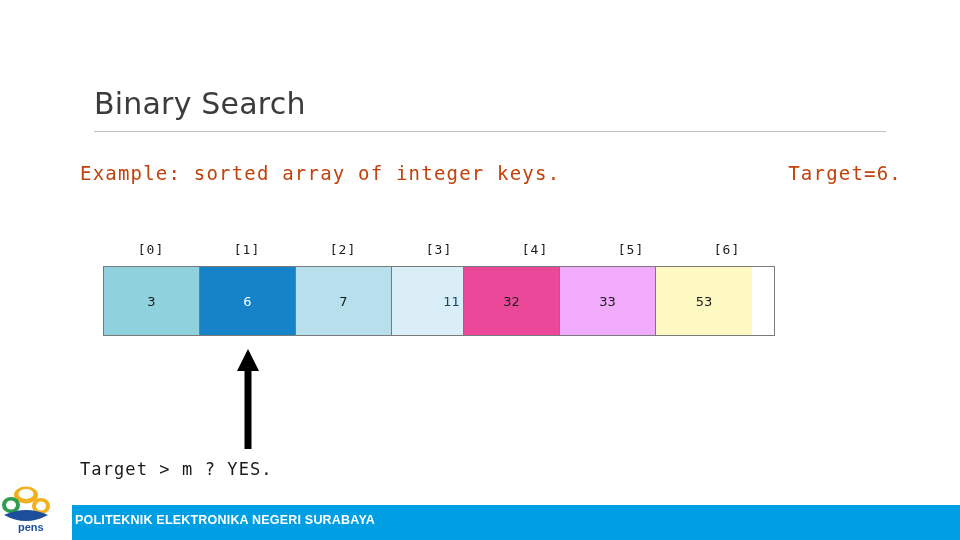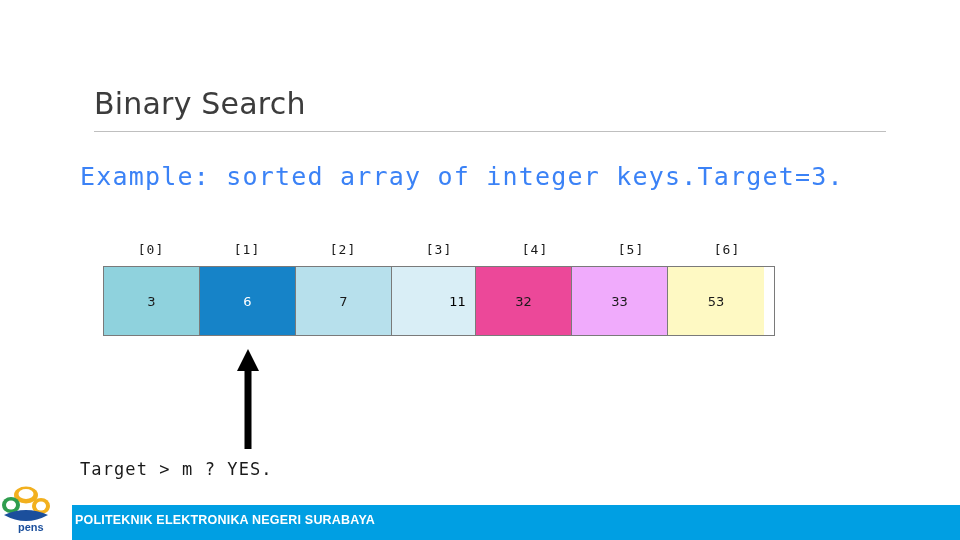--- a/index.html
+++ b/index.html
@@ -35,25 +35,25 @@
     background: #bfbfbf;
   }
 
   
   .subtitle-row {
     position: absolute;
     left: 80px;
     top: 162px;
     width: 822px;
     display: flex;
-    justify-content: flex-start;
+    justify-content: space-between;
     align-items: baseline;
     font-family: "DejaVu Sans Mono", monospace;
-    font-size: 25px;
-    color: #3b82f6;
+    font-size: 19px;
+    color: #c2410c;
     letter-spacing: 1.2px;
   }
 
   
   .array-wrap {
     position: absolute;
     left: 103px;
     top: 232px;
   }
   .index-row {
@@ -139,38 +139,38 @@
   }
 </style>
 </head>
 <body>
 
 <div class="slide-title">Binary Search</div>
 <div class="title-rule"></div>
 
 <div class="subtitle-row">
   <span>Example: sorted array of integer keys.</span>
-  <span>Target=3.</span>
+  <span>Target=6.</span>
 </div>
 
 <div class="array-wrap">
   <div class="index-row" id="index-row">
       <div class="index-cell" style="width: 96px;">[0]</div>
       <div class="index-cell" style="width: 96px;">[1]</div>
       <div class="index-cell" style="width: 96px;">[2]</div>
       <div class="index-cell" style="width: 96px;">[3]</div>
       <div class="index-cell" style="width: 96px;">[4]</div>
       <div class="index-cell" style="width: 96px;">[5]</div>
       <div class="index-cell" style="width: 96px;">[6]</div>
     </div>
   <div class="cells-row" id="cells-row">
       <div class="cell" style="width: 96px; background: rgb(143, 210, 221); color: rgb(26, 26, 26);">3</div>
       <div class="cell" style="width: 96px; background: rgb(22, 131, 200); color: rgb(255, 255, 255);">6</div>
       <div class="cell" style="width: 96px; background: rgb(183, 224, 236); color: rgb(26, 26, 26);">7</div>
-      <div class="cell" style="width: 84px; background: rgb(217, 238, 246); color: #000000; padding-left: 48px;">11</div>
+      <div class="cell" style="width: 72px; background: rgb(217, 238, 246); color: #0c4a6e; padding-left: 48px;">11</div>
       <div class="cell" style="width: 96px; background: #ec4899; color: rgb(26, 26, 26);">32</div>
       <div class="cell" style="width: 96px; background: #f0abfc; color: rgb(26, 26, 26);">33</div>
       <div class="cell" style="width: 96px; background: #fef9c3; color: rgb(26, 26, 26);">53</div>
     </div>
 </div>
 
 <div class="arrow">
   <svg width="30" height="100" viewBox="0 0 30 100" xmlns="http://www.w3.org/2000/svg">
     <polygon points="15,0 4,22 26,22" fill="#000000"></polygon>
     <rect x="11.5" y="20" width="7" height="80" fill="#000000"></rect>

